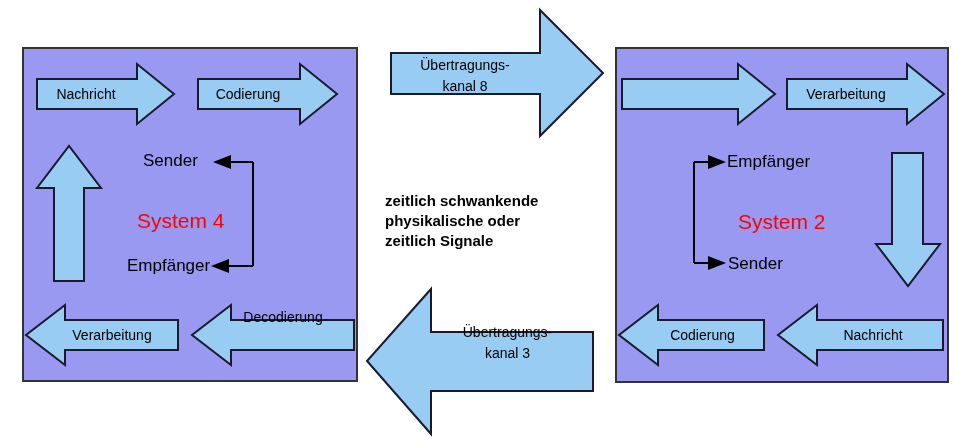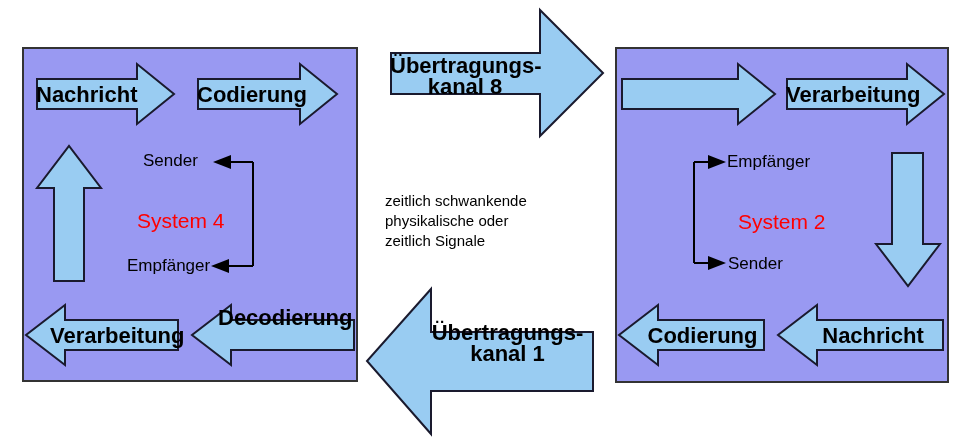--- a/index.html
+++ b/index.html
@@ -56,39 +56,38 @@
   .conn-line {
     fill: none;
     stroke: #000000;
     stroke-width: 2;
   }
   .conn-head { fill: #000000; stroke: none; }
 
   .arrow-text {
     position: absolute;
     color: #000000;
-    font-size: 22px;
+    font-size: 14px;
     line-height: 19px;
     white-space: nowrap;
     text-align: center;
     pointer-events: none;
-    font-weight: bold;
   }
   .arrow-text.two-line { line-height: 21px; }
 
   #center-note {
     position: absolute;
     left: 385px;
     top: 191px;
     width: 215px;
     color: #000000;
     font-size: 15px;
     line-height: 20px;
   }
-  #center-note div { white-space: nowrap; }
+  #center-note div { white-space: nowrap; font-weight: bold; }
 </style>
 </head>
 <body>
 
 <div id="stage">
 
   <div class="sys-box" id="system1-box"></div>
 
   <svg class="arrow-svg" style="left:36px; top:63px;" width="140" height="62" viewBox="0 0 140 62">
     <path class="arrow-shape" d="M1,16 L101,16 L101,1 L138,31 L101,61 L101,46 L1,46 Z"></path>
@@ -137,21 +136,21 @@
     <div>zeitlich schwankende</div>
     <div>physikalische oder</div>
     <div>zeitlich Signale</div>
   </div>
 
   <svg class="arrow-svg" style="left:365px; top:287px;" width="230" height="150" viewBox="0 0 230 150">
     <path class="arrow-shape" d="M228,45 L66,45 L66,2 L2,74 L66,147 L66,104 L228,104 Z"></path>
   </svg>
   <div class="arrow-text two-line" style="left:430px; top:322px; width:155px;">
     <div>Übertragungs-</div>
-    <div>kanal 1</div>
+    <div>kanal 3</div>
   </div>
 
   <div class="sys-box" id="system2-box"></div>
 
   <svg class="arrow-svg" style="left:621px; top:63px;" width="156" height="62" viewBox="0 0 156 62">
     <path class="arrow-shape" d="M1,16 L117,16 L117,1 L154,31 L117,61 L117,46 L1,46 Z"></path>
   </svg>
 
   <svg class="arrow-svg" style="left:786px; top:63px;" width="160" height="62" viewBox="0 0 160 62">
     <path class="arrow-shape" d="M1,16 L121,16 L121,1 L158,31 L121,61 L121,46 L1,46 Z"></path>

